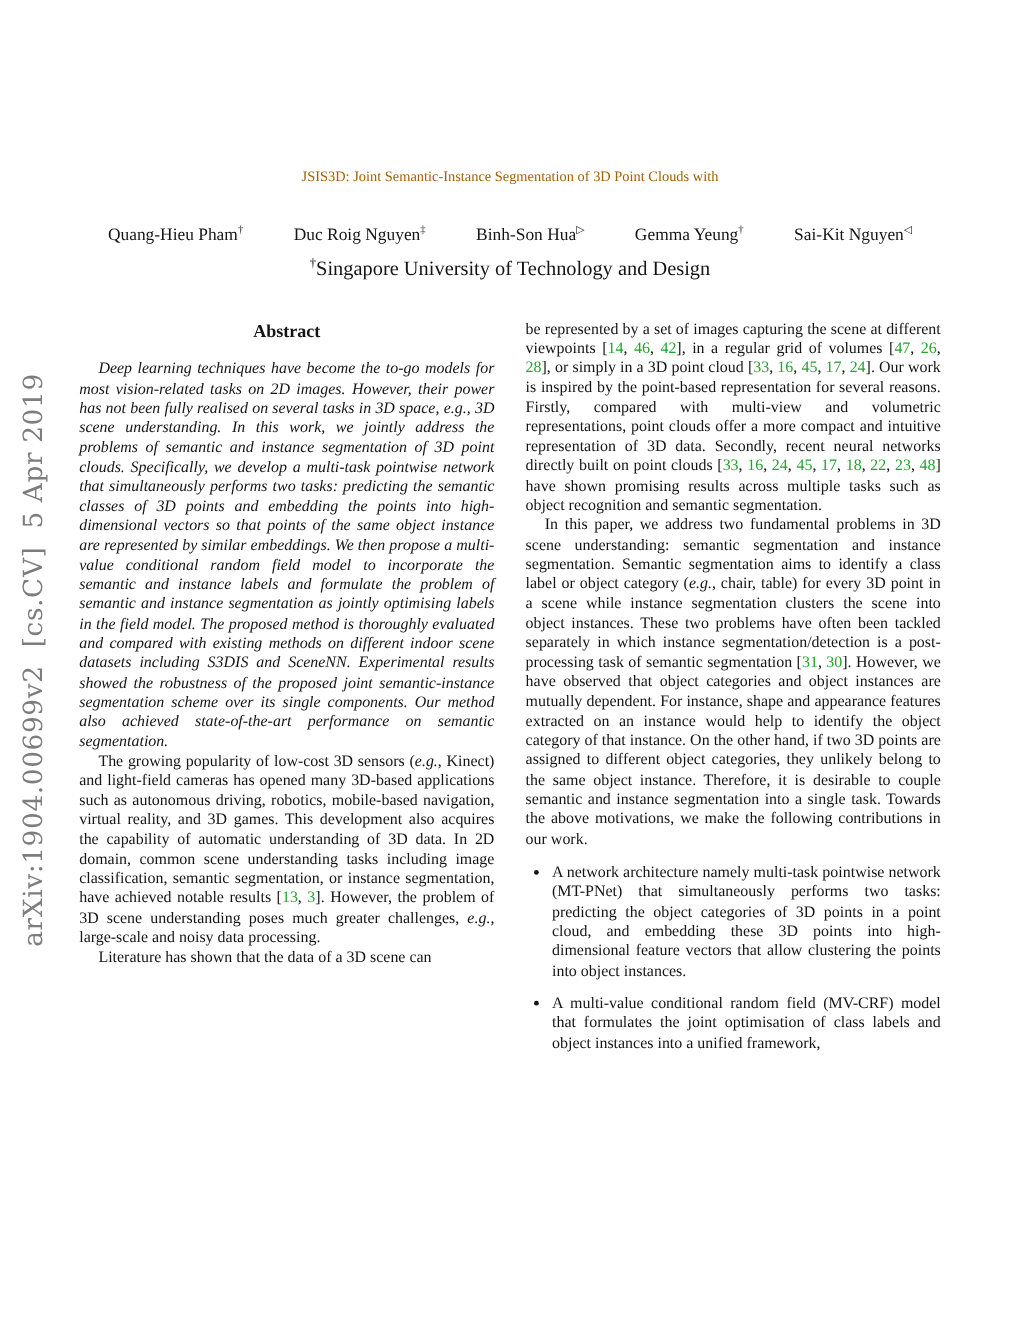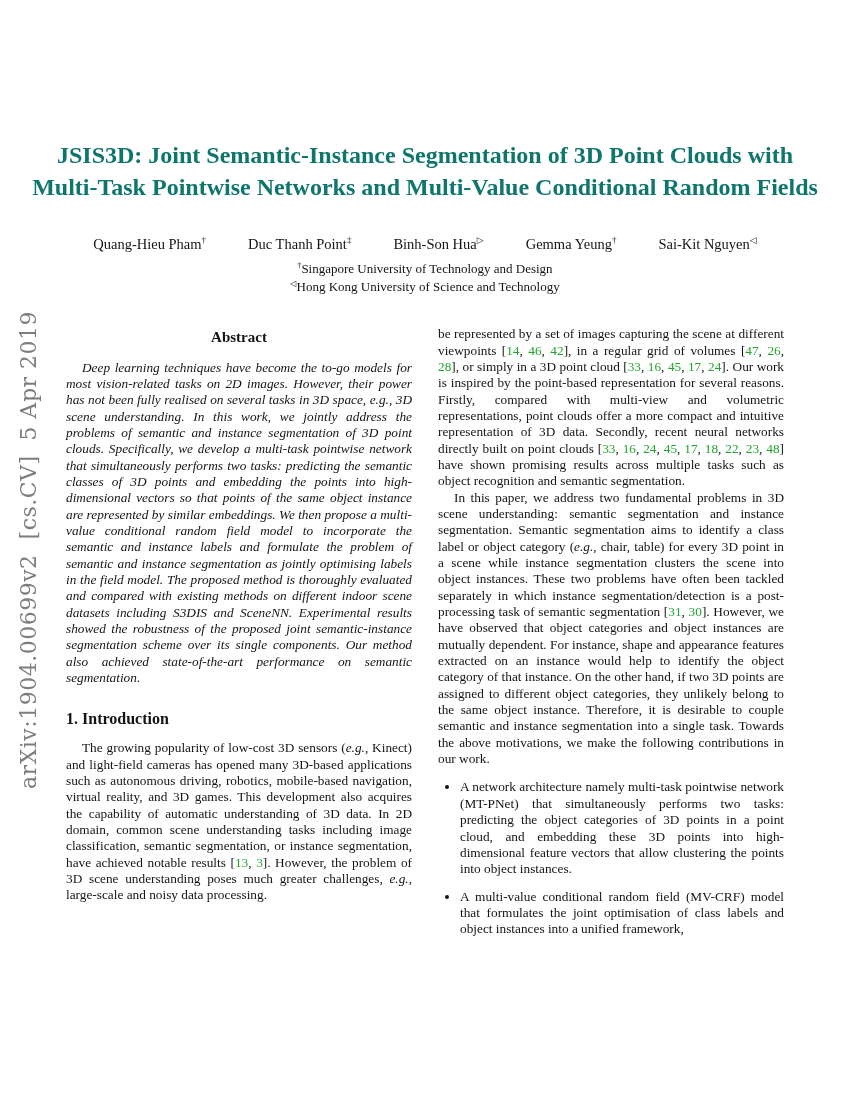--- a/index.html
+++ b/index.html
@@ -14,27 +14,27 @@
   .watermark {
     position: absolute; left: 16px; top: 290px; height: 520px;
     writing-mode: vertical-rl; transform: rotate(180deg);
     display: flex; align-items: center; justify-content: center;
     font-size: 22px; letter-spacing: 0.5px; white-space: pre;
     color: var(--watermark-color, #7d7d7d);
     font-family: "DejaVu Serif", serif;
   }
 
   .paper-header { padding-top: 140px; text-align: center; }
-  .title { margin: 0; font-size: 24px; font-weight: bold; line-height: 1.33; color: #0f766e; }
+  .title { margin: 0; font-size: 12px; font-weight: normal; line-height: 1.33; color: #a16207; }
   .title-line { display: block; }
 
   .authors { margin-top: 32px; display: flex; justify-content: center; gap: 42px; font-size: 14.5px; }
   sup { line-height: 0; font-size: 0.62em; }
 
-  .affiliations { margin-top: 7px; font-size: 13px; line-height: 1.4; }
+  .affiliations { margin-top: 7px; font-size: 17px; line-height: 1.4; }
   .affil-line { white-space: pre-wrap; }
 
   .columns { display: flex; gap: 26px; padding: 0 66px; margin-top: 30px; align-items: flex-start; }
   .col {
     width: 346px; font-size: 13.3px; line-height: 1.23;
     text-align: justify; hyphens: auto; -webkit-hyphens: auto;
   }
 
   .abstract-heading { font-size: 15px; font-weight: bold; text-align: center; margin: 2px 0 13px 0; }
   .abstract { font-style: italic; margin: 0; }
@@ -50,44 +50,42 @@
 </head>
 <body>
 
 <div class="page">
 
   <div class="watermark">arXiv:1904.00699v2  [cs.CV]  5 Apr 2019</div>
 
   <header class="paper-header">
     <h1 class="title">
       <span class="title-line">JSIS3D: Joint Semantic-Instance Segmentation of 3D Point Clouds with</span>
-      <span class="title-line">Multi-Task Pointwise Networks and Multi-Value Conditional Random Fields</span>
     </h1>
 
     <div class="authors">
       <span class="author"><span>Quang-Hieu Pham</span><sup>†</sup></span>
-      <span class="author"><span>Duc Thanh Point</span><sup>‡</sup></span>
+      <span class="author"><span>Duc Roig Nguyen</span><sup>‡</sup></span>
       <span class="author"><span>Binh-Son Hua</span><sup>▷</sup></span>
       <span class="author"><span>Gemma Yeung</span><sup>†</sup></span>
       <span class="author"><span>Sai-Kit Nguyen</span><sup>◁</sup></span>
     </div>
 
     <div class="affiliations">
       <div class="affil-line"><sup>†</sup>Singapore University of Technology and Design</div>
-      <div class="affil-line"><sup>◁</sup>Hong Kong University of Science and Technology</div>
     </div>
   </header>
 
   <main class="columns">
 
     <section class="col">
       <h2 class="abstract-heading">Abstract</h2>
       <p class="abstract indent">Deep learning techniques have become the to-go models for most vision-related tasks on 2D images. However, their power has not been fully realised on several tasks in 3D space, e.g., 3D scene understanding. In this work, we jointly address the problems of semantic and instance segmentation of 3D point clouds. Specifically, we develop a multi-task pointwise network that simultaneously performs two tasks: predicting the semantic classes of 3D points and embedding the points into high-dimensional vectors so that points of the same object instance are represented by similar embeddings. We then propose a multi-value conditional random field model to incorporate the semantic and instance labels and formulate the problem of semantic and instance segmentation as jointly optimising labels in the field model. The proposed method is thoroughly evaluated and compared with existing methods on different indoor scene datasets including S3DIS and SceneNN. Experimental results showed the robustness of the proposed joint semantic-instance segmentation scheme over its single components. Our method also achieved state-of-the-art performance on semantic segmentation.</p>
-      <h3 class="section-heading">1. Introduction</h3>
       <p class="body-para indent">The growing popularity of low-cost 3D sensors (<em>e.g.</em>, Kinect) and light-field cameras has opened many 3D-based applications such as autonomous driving, robotics, mobile-based navigation, virtual reality, and 3D games. This development also acquires the capability of automatic understanding of 3D data. In 2D domain, common scene understanding tasks including image classification, semantic segmentation, or instance segmentation, have achieved notable results [<a class="cite">13</a>, <a class="cite">3</a>]. However, the problem of 3D scene understanding poses much greater challenges, <em>e.g.</em>, large-scale and noisy data processing.</p>
+      <p class="body-para indent">Literature has shown that the data of a 3D scene can</p>
     </section>
 
     <section class="col">
       <p class="body-para">be represented by a set of images capturing the scene at different viewpoints [<a class="cite">14</a>, <a class="cite">46</a>, <a class="cite">42</a>], in a regular grid of volumes [<a class="cite">47</a>, <a class="cite">26</a>, <a class="cite">28</a>], or simply in a 3D point cloud [<a class="cite">33</a>, <a class="cite">16</a>, <a class="cite">45</a>, <a class="cite">17</a>, <a class="cite">24</a>]. Our work is inspired by the point-based representation for several reasons. Firstly, compared with multi-view and volumetric representations, point clouds offer a more compact and intuitive representation of 3D data. Secondly, recent neural networks directly built on point clouds [<a class="cite">33</a>, <a class="cite">16</a>, <a class="cite">24</a>, <a class="cite">45</a>, <a class="cite">17</a>, <a class="cite">18</a>, <a class="cite">22</a>, <a class="cite">23</a>, <a class="cite">48</a>] have shown promising results across multiple tasks such as object recognition and semantic segmentation.</p>
       <p class="body-para indent">In this paper, we address two fundamental problems in 3D scene understanding: semantic segmentation and instance segmentation. Semantic segmentation aims to identify a class label or object category (<em>e.g.</em>, chair, table) for every 3D point in a scene while instance segmentation clusters the scene into object instances. These two problems have often been tackled separately in which instance segmentation/detection is a post-processing task of semantic segmentation [<a class="cite">31</a>, <a class="cite">30</a>]. However, we have observed that object categories and object instances are mutually dependent. For instance, shape and appearance features extracted on an instance would help to identify the object category of that instance. On the other hand, if two 3D points are assigned to different object categories, they unlikely belong to the same object instance. Therefore, it is desirable to couple semantic and instance segmentation into a single task. Towards the above motivations, we make the following contributions in our work.</p>
       <ul class="bullets">
         <li class="bullet">A network architecture namely multi-task pointwise network (MT-PNet) that simultaneously performs two tasks: predicting the object categories of 3D points in a point cloud, and embedding these 3D points into high-dimensional feature vectors that allow clustering the points into object instances.</li>
         <li class="bullet">A multi-value conditional random field (MV-CRF) model that formulates the joint optimisation of class labels and object instances into a unified framework,</li>
       </ul>
     </section>

